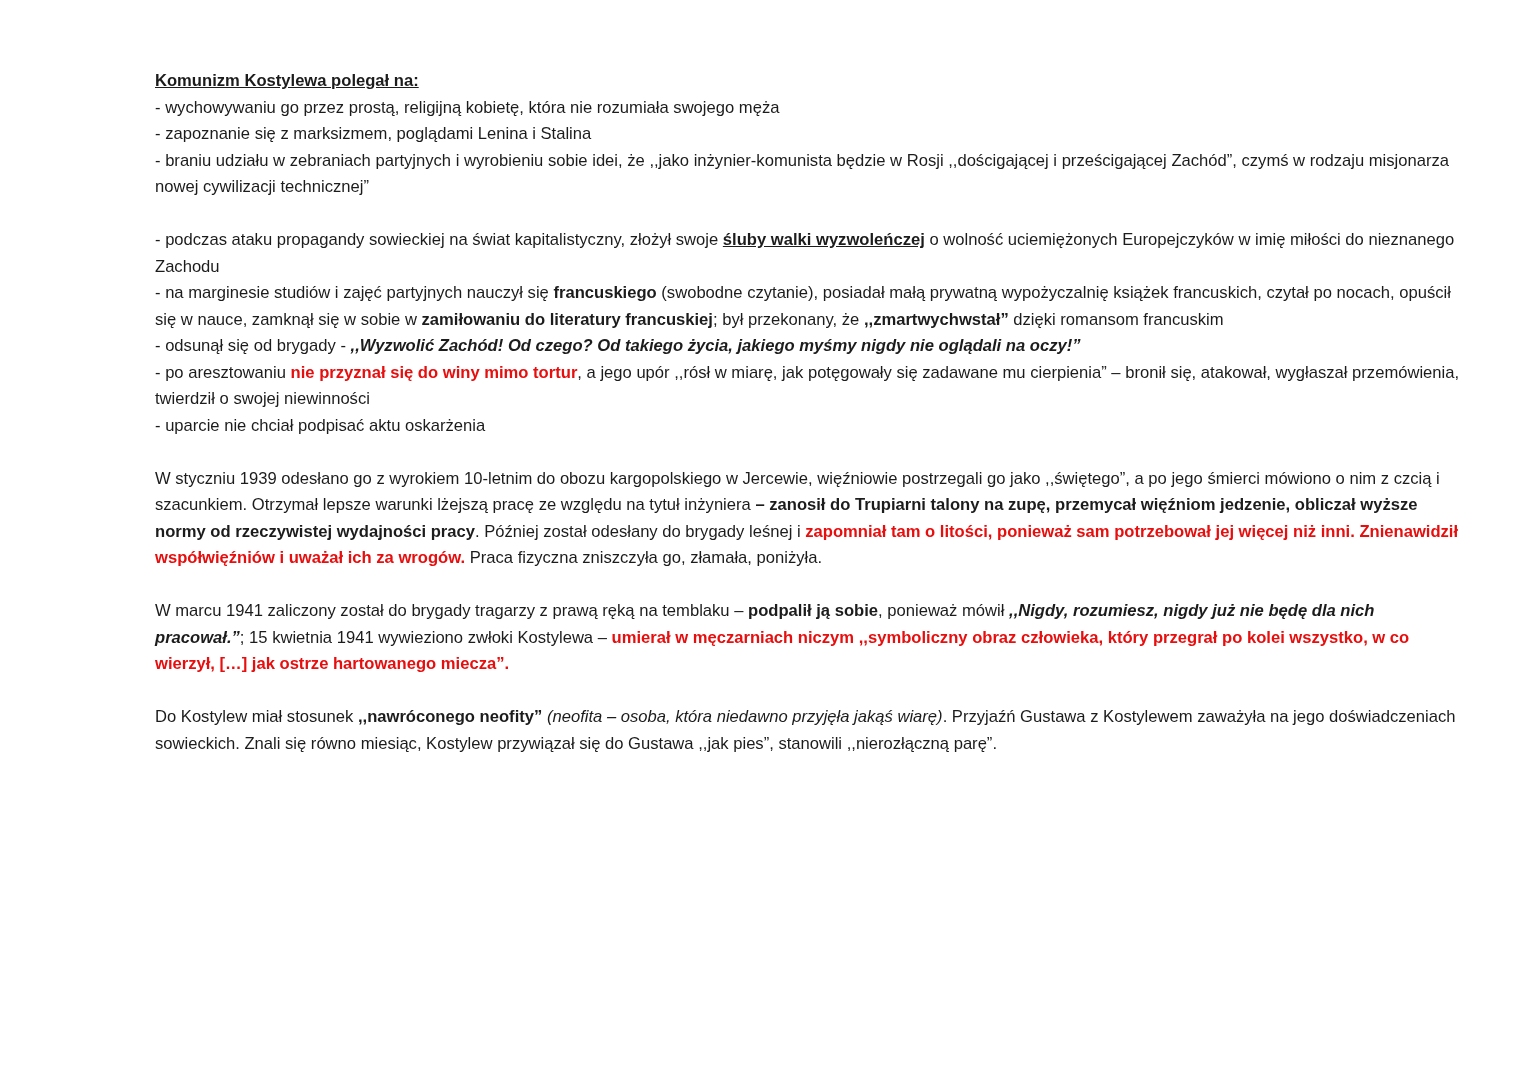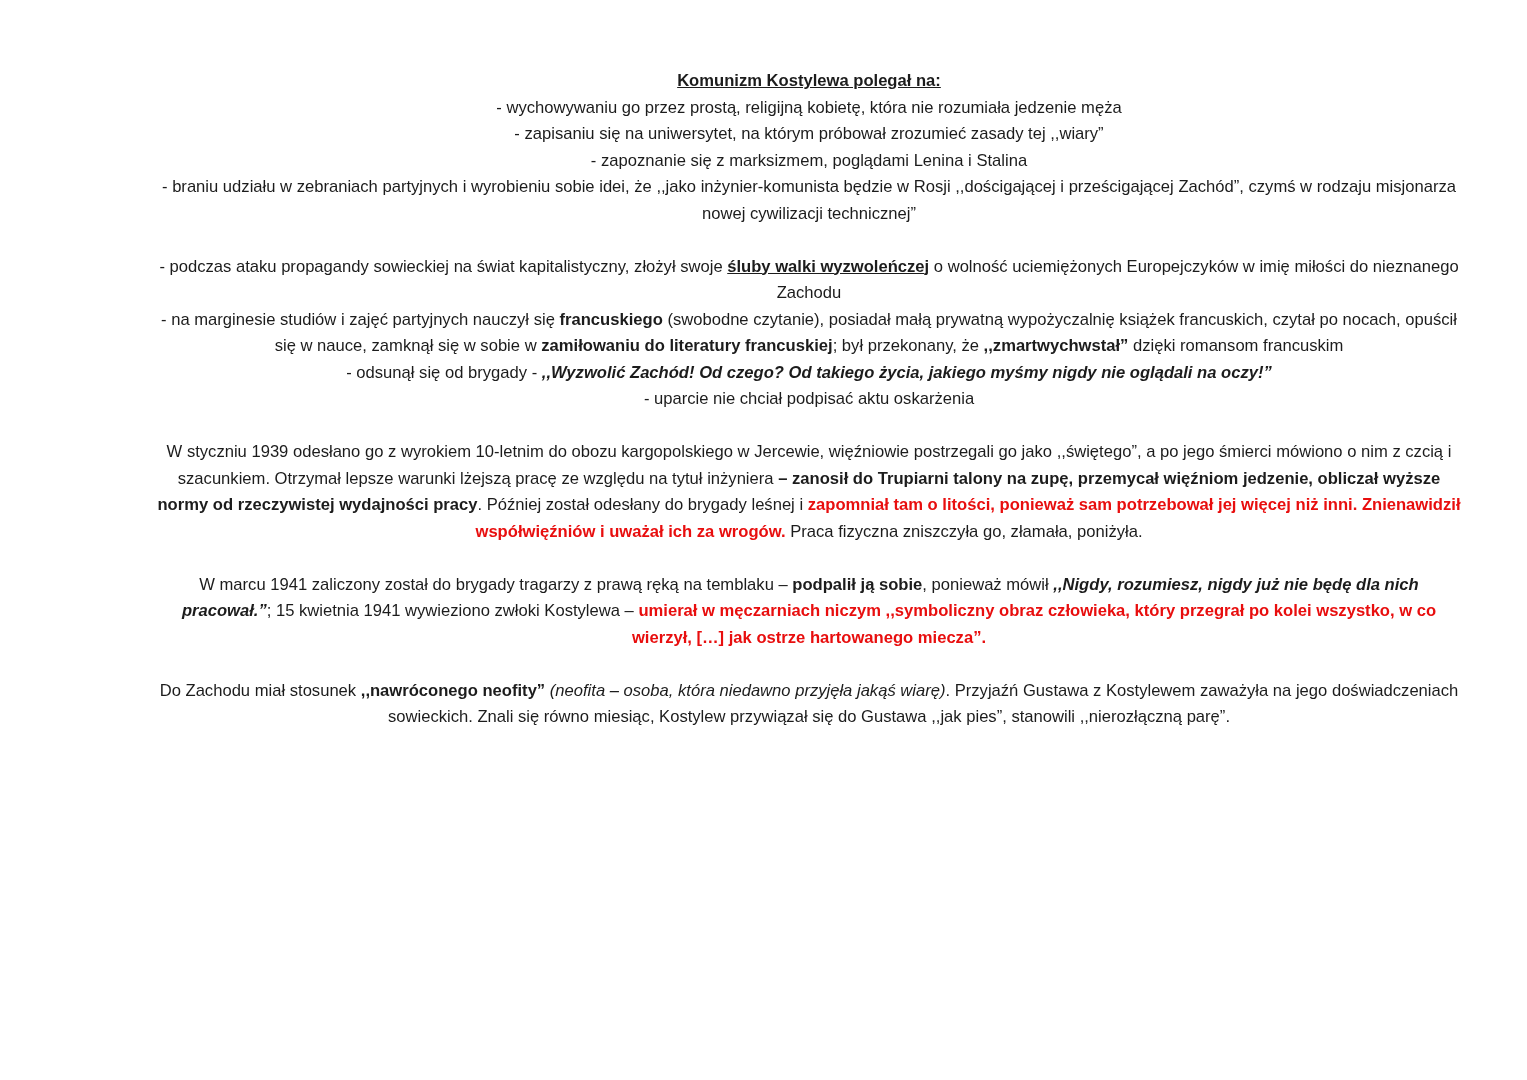--- a/index.html
+++ b/index.html
@@ -14,43 +14,43 @@
     background:var(--paper);
     box-sizing:border-box;
     padding:68px 64px 0 155px;
     overflow:hidden;
     font-family:"Liberation Sans", sans-serif;
     font-size:16.6px;
     line-height:26.5px;
     color:var(--ink);
     -webkit-font-smoothing:antialiased;
   }
-  .doc{width:1308px;text-align:center;}
+  .doc{width:1308px;}
   .para{white-space:pre-wrap;}
   .spacer{height:26.5px;}
   .b{font-weight:bold;}
   .i{font-style:italic;}
   .u{text-decoration:underline;}
   .red{color:var(--red);}
 </style>
 </head>
 <body>
 
 <div class="page">
   <div class="doc">
       <div class="para"><span class="b u">Komunizm Kostylewa polegał na:</span></div>
-      <div class="para"><span>- wychowywaniu go przez prostą, religijną kobietę, która nie rozumiała jedzenie męża</span></div>
-      <div class="para"><span>- zapisaniu się na uniwersytet, na którym próbował zrozumieć zasady tej ,,wiary”</span></div>
+      <div class="para"><span>- wychowywaniu go przez prostą, religijną kobietę, która nie rozumiała swojego męża</span></div>
       <div class="para"><span>- zapoznanie się z marksizmem, poglądami Lenina i Stalina</span></div>
       <div class="para"><span>- braniu udziału w zebraniach partyjnych i wyrobieniu sobie idei, że ,,jako inżynier-komunista będzie w Rosji ,,dościgającej i prześcigającej Zachód”, czymś w rodzaju misjonarza nowej cywilizacji technicznej”</span></div>
       <div class="spacer"></div>
       <div class="para"><span>- podczas ataku propagandy sowieckiej na świat kapitalistyczny, złożył swoje </span><span class="b u">śluby walki wyzwoleńczej</span><span> o wolność uciemiężonych Europejczyków w imię miłości do nieznanego Zachodu</span></div>
       <div class="para"><span>- na marginesie studiów i zajęć partyjnych nauczył się </span><span class="b">francuskiego</span><span> (swobodne czytanie), posiadał małą prywatną wypożyczalnię książek francuskich, czytał po nocach, opuścił się w nauce, zamknął się w sobie w </span><span class="b">zamiłowaniu do literatury francuskiej</span><span>; był przekonany, że </span><span class="b">,,zmartwychwstał”</span><span> dzięki romansom francuskim</span></div>
       <div class="para"><span>- odsunął się od brygady - </span><span class="b i">,,Wyzwolić Zachód! Od czego? Od takiego życia, jakiego myśmy nigdy nie oglądali na oczy!”</span></div>
+      <div class="para"><span>- po aresztowaniu </span><span class="b red">nie przyznał się do winy mimo tortur</span><span>, a jego upór ,,rósł w miarę, jak potęgowały się zadawane mu cierpienia” – bronił się, atakował, wygłaszał przemówienia, twierdził o swojej niewinności</span></div>
       <div class="para"><span>- uparcie nie chciał podpisać aktu oskarżenia</span></div>
       <div class="spacer"></div>
       <div class="para"><span>W styczniu 1939 odesłano go z wyrokiem 10-letnim do obozu kargopolskiego w Jercewie, więźniowie postrzegali go jako ,,świętego”, a po jego śmierci mówiono o nim z czcią i szacunkiem. Otrzymał lepsze warunki lżejszą pracę ze względu na tytuł inżyniera </span><span class="b">– zanosił do Trupiarni talony na zupę, przemycał więźniom jedzenie, obliczał wyższe normy od rzeczywistej wydajności pracy</span><span>. Później został odesłany do brygady leśnej i </span><span class="b red">zapomniał tam o litości, ponieważ sam potrzebował jej więcej niż inni. Znienawidził współwięźniów i uważał ich za wrogów.</span><span> Praca fizyczna zniszczyła go, złamała, poniżyła.</span></div>
       <div class="spacer"></div>
       <div class="para"><span>W marcu 1941 zaliczony został do brygady tragarzy z prawą ręką na temblaku – </span><span class="b">podpalił ją sobie</span><span>, ponieważ mówił </span><span class="b i">,,Nigdy, rozumiesz, nigdy już nie będę dla nich pracował.”</span><span>; 15 kwietnia 1941 wywieziono zwłoki Kostylewa – </span><span class="b red">umierał w męczarniach niczym ,,symboliczny obraz człowieka, który przegrał po kolei wszystko, w co wierzył, […] jak ostrze hartowanego miecza”.</span></div>
       <div class="spacer"></div>
-      <div class="para"><span>Do Zachodu miał stosunek </span><span class="b">,,nawróconego neofity”</span><span> </span><span class="i">(neofita – osoba, która niedawno przyjęła jakąś wiarę)</span><span>. Przyjaźń Gustawa z Kostylewem zaważyła na jego doświadczeniach sowieckich. Znali się równo miesiąc, Kostylew przywiązał się do Gustawa ,,jak pies”, stanowili ,,nierozłączną parę”.</span></div>
+      <div class="para"><span>Do Kostylew miał stosunek </span><span class="b">,,nawróconego neofity”</span><span> </span><span class="i">(neofita – osoba, która niedawno przyjęła jakąś wiarę)</span><span>. Przyjaźń Gustawa z Kostylewem zaważyła na jego doświadczeniach sowieckich. Znali się równo miesiąc, Kostylew przywiązał się do Gustawa ,,jak pies”, stanowili ,,nierozłączną parę”.</span></div>
     </div>
 </div>
 
 </body></html>

